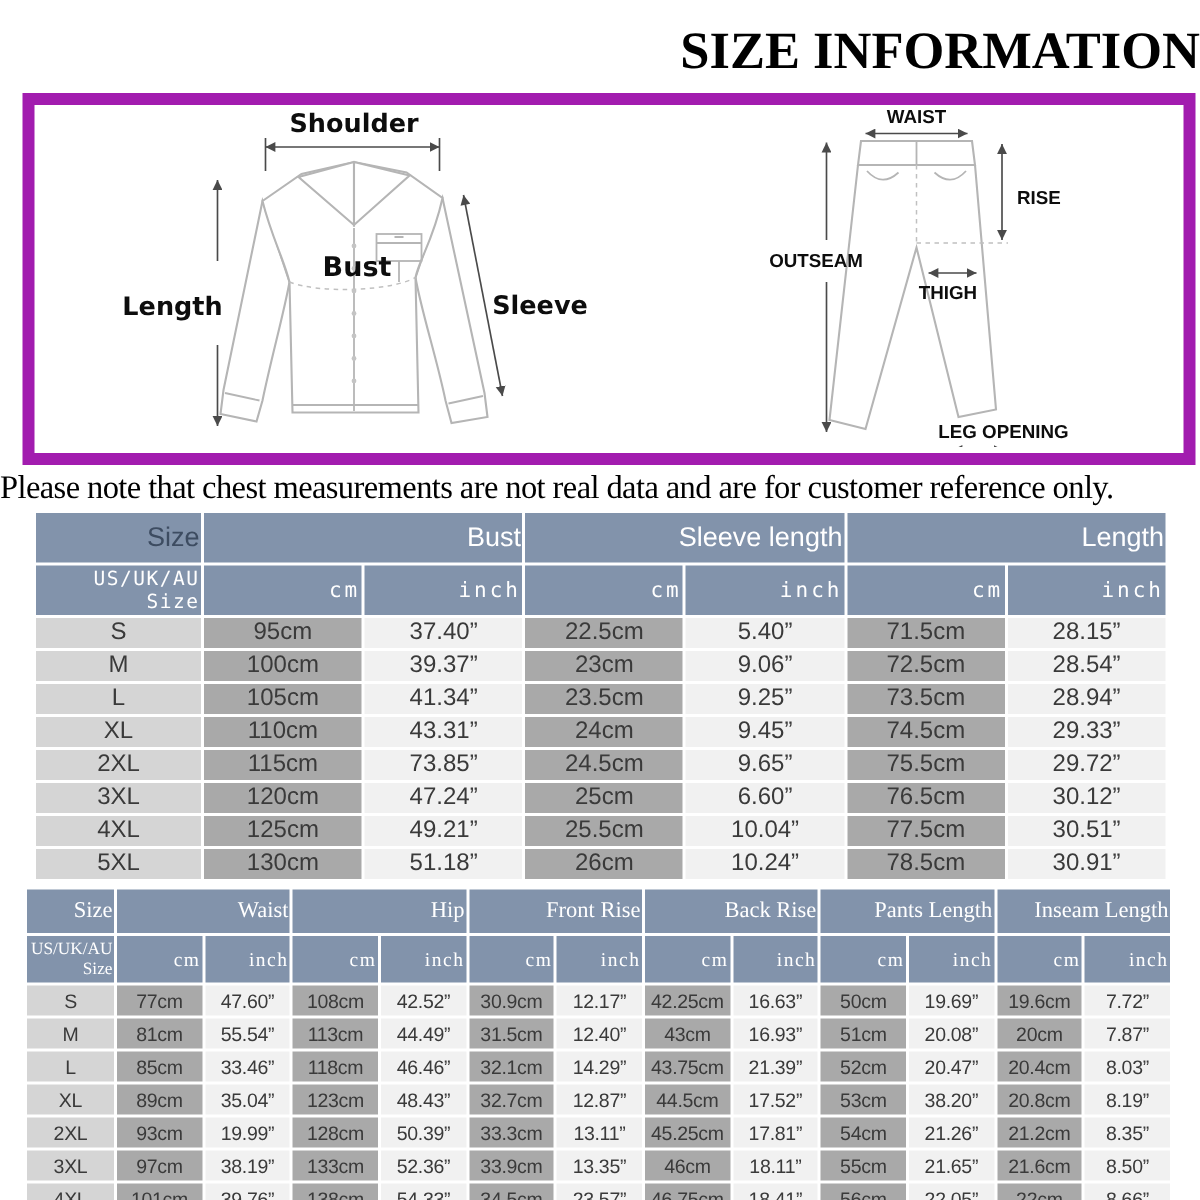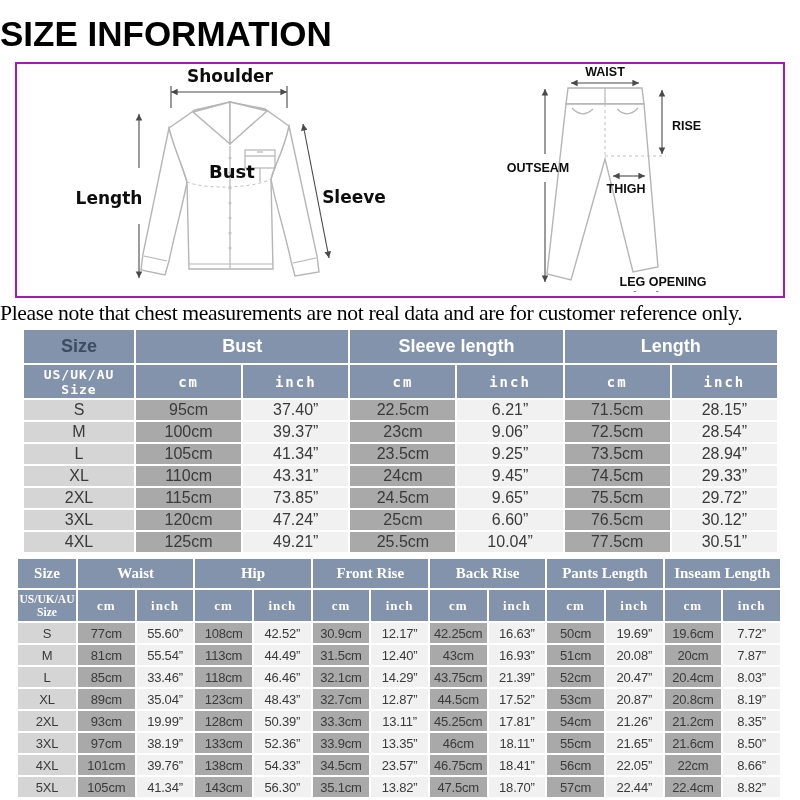--- a/index.html
+++ b/index.html
@@ -4,46 +4,46 @@
 <style>
   html,body{margin:0;padding:0;}
   body{
     width:800px;height:800px;overflow:hidden;background:#ffffff;
     font-family:"Liberation Sans",sans-serif;color:#333;
     position:relative;
   }
   
   .title{
     margin:0;padding-top:14px;height:44px;
-    text-align:left;font-size:35px;font-weight:800;letter-spacing:0px;
-    color:#000;font-family:Liberation Sans, sans-serif;
+    text-align:right;font-size:35px;font-weight:800;letter-spacing:0px;
+    color:#000;font-family:Liberation Serif, serif;
   }
   
   .diagram-box{
     width:766px;height:232px;margin:4px auto 0 15px;
-    border:2px solid #a21caf;display:flex;background:#fff;
+    border:8px solid #a21caf;display:flex;background:#fff;
   }
   .diagram-box svg{display:block;}
   .garment{stroke:#b5b5b5;stroke-width:1.4;fill:#ffffff;}
   .garment-line{stroke:#b5b5b5;stroke-width:1.2;fill:none;}
   .dash{stroke:#c0c0c0;stroke-width:1;fill:none;stroke-dasharray:3 3;}
   .arrow{stroke:#4a4a4a;stroke-width:1.1;fill:none;}
   .lbl-shirt{font-family:"DejaVu Sans",sans-serif;font-weight:bold;font-size:17px;fill:#0d0d0d;}
   .lbl-bust{font-size:18px;}
   .lbl-pants{font-family:"Liberation Sans",sans-serif;font-weight:bold;font-size:12.5px;fill:#0d0d0d;}
   
   .note{
     margin:2px 0 2px 0;white-space:nowrap;
     font-family:"Liberation Serif",serif;font-size:22px;color:#000;
     letter-spacing:-0.4px;transform:scaleX(0.985);transform-origin:left center;
   }
   
   table{border-collapse:separate;border-spacing:2px;table-layout:fixed;background:#fff;}
   th,td{text-align:center;vertical-align:middle;overflow:hidden;}
-  th{background:var(--header-bg,#8293ab);color:#fff;font-weight:bold;}
+  th{background:var(--header-bg,#8293ab);color:#fff;font-weight:normal;text-align:right;}
   td.sz{background:var(--size-col-bg,#d5d5d5);}
   td.cm{background:var(--cm-col-bg,#a9a9a9);}
   td.inch{background:var(--inch-col-bg,#f1f1f1);}
   td{color:#3a3a3a;}
   
   #t1{width:757px;margin-left:22px;}
   #t1 col.col-size{width:110px;}
   #t1 tr.group th{height:31px;font-size:18px;font-family:"Liberation Sans",sans-serif;}
   #t1 tr.group th:first-child{color:#3d4c61;}
   #t1 tr.units th{height:31px;font-size:14px;font-family:"DejaVu Sans Mono",monospace;letter-spacing:2px;}
@@ -180,21 +180,21 @@
         <th>cm</th>
         <th>inch</th>
       </tr>
   </thead>
   <tbody>
       <tr>
         <td class="sz">S</td>
         <td class="cm">95cm</td>
         <td class="inch">37.40”</td>
         <td class="cm">22.5cm</td>
-        <td class="inch">6.21”</td>
+        <td class="inch">5.40”</td>
         <td class="cm">71.5cm</td>
         <td class="inch">28.15”</td>
       </tr>
       <tr>
         <td class="sz">M</td>
         <td class="cm">100cm</td>
         <td class="inch">39.37”</td>
         <td class="cm">23cm</td>
         <td class="inch">9.06”</td>
         <td class="cm">72.5cm</td>
@@ -237,20 +237,29 @@
         <td class="inch">30.12”</td>
       </tr>
       <tr>
         <td class="sz">4XL</td>
         <td class="cm">125cm</td>
         <td class="inch">49.21”</td>
         <td class="cm">25.5cm</td>
         <td class="inch">10.04”</td>
         <td class="cm">77.5cm</td>
         <td class="inch">30.51”</td>
+      </tr>
+      <tr>
+        <td class="sz">5XL</td>
+        <td class="cm">130cm</td>
+        <td class="inch">51.18”</td>
+        <td class="cm">26cm</td>
+        <td class="inch">10.24”</td>
+        <td class="cm">78.5cm</td>
+        <td class="inch">30.91”</td>
       </tr>
     </tbody>
 </table>
 
 <table id="t2">
   <colgroup>
       <col class="col-size">
       <col>
       <col>
       <col>
@@ -288,21 +297,21 @@
         <th>cm</th>
         <th>inch</th>
         <th>cm</th>
         <th>inch</th>
       </tr>
   </thead>
   <tbody>
       <tr>
         <td class="sz">S</td>
         <td class="cm">77cm</td>
-        <td class="inch">55.60”</td>
+        <td class="inch">47.60”</td>
         <td class="cm">108cm</td>
         <td class="inch">42.52”</td>
         <td class="cm">30.9cm</td>
         <td class="inch">12.17”</td>
         <td class="cm">42.25cm</td>
         <td class="inch">16.63”</td>
         <td class="cm">50cm</td>
         <td class="inch">19.69”</td>
         <td class="cm">19.6cm</td>
         <td class="inch">7.72”</td>
@@ -341,21 +350,21 @@
         <td class="sz">XL</td>
         <td class="cm">89cm</td>
         <td class="inch">35.04”</td>
         <td class="cm">123cm</td>
         <td class="inch">48.43”</td>
         <td class="cm">32.7cm</td>
         <td class="inch">12.87”</td>
         <td class="cm">44.5cm</td>
         <td class="inch">17.52”</td>
         <td class="cm">53cm</td>
-        <td class="inch">20.87”</td>
+        <td class="inch">38.20”</td>
         <td class="cm">20.8cm</td>
         <td class="inch">8.19”</td>
       </tr>
       <tr>
         <td class="sz">2XL</td>
         <td class="cm">93cm</td>
         <td class="inch">19.99”</td>
         <td class="cm">128cm</td>
         <td class="inch">50.39”</td>
         <td class="cm">33.3cm</td>

